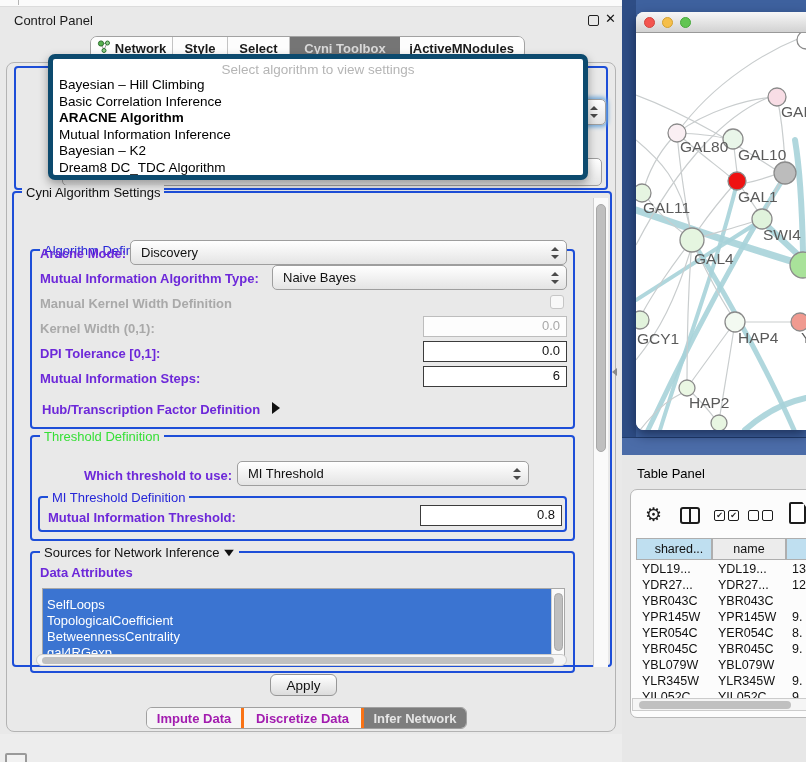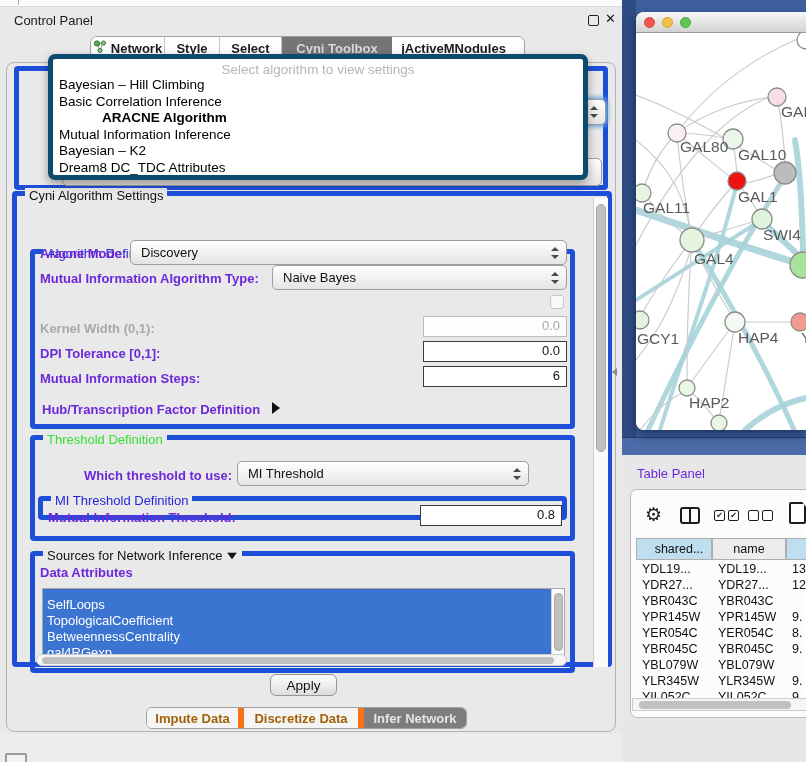--- a/index.html
+++ b/index.html
@@ -34,33 +34,33 @@
   .updown { position:absolute; right:7px; top:50%; transform:translateY(-50%); width:8px; height:12px; }
   .updown::before { content:""; position:absolute; left:0; top:0; border-left:4px solid transparent; border-right:4px solid transparent; border-bottom:4.5px solid #4a4a4a; }
   .updown::after { content:""; position:absolute; left:0; bottom:0; border-left:4px solid transparent; border-right:4px solid transparent; border-top:4.5px solid #4a4a4a; }
   .bg-combo-focus { left:420px; top:92px; width:186px; height:26px; box-shadow:0 0 4px 2px #6fa8dc; }
   .bg-combo-data { left:62px; top:151px; width:540px; height:28px; color:#9a9a9a; }
 
   
   .dropdown { left:48px; top:47px; width:540px; height:126px; background:#ffffff; border:5px solid #0c4a6e; border-radius:7px; box-shadow:0 4px 10px rgba(0,0,0,.35); z-index:10; overflow:hidden; }
   .dd-placeholder { width:100%; text-align:center; margin-top:3px; font-size:13.5px; color:#b5b5b5; }
   .dd-item { padding-left:6px; font-size:13.5px; line-height:16.5px; color:#000; white-space:nowrap; }
-  .dd-item.selected { font-weight:bold;margin-left:43px; }
-
-  
-  .group { border:5px solid #1d4ed8; border-radius:4px; }
+  .dd-item.selected { font-weight:bold; }
+
+  
+  .group { border:2px solid #1d4ed8; border-radius:4px; }
   .group-label { position:absolute; top:-8px; left:8px; background:#e9e9e9; padding:0 4px; font-size:13px; white-space:nowrap; }
   .lbl-blue { color:#2626d8; }
   .lbl-green { color:#35df35; }
   .lbl-black { color:#111; }
 
   .settings-group { left:12px; top:184px; width:600px; height:476px; }
   .alg-group { left:30px; top:218px; width:545px; height:180px;margin-top:24px; }
   .thr-group { left:30px; top:428px; width:545px; height:106px; }
-  .mithr-group { left:38px; top:489px; width:529px; height:24px;padding-left:30px; }
+  .mithr-group { left:38px; top:489px; width:529px; height:36px;padding-left:30px; }
   .src-group { left:30px; top:544px; width:545px; height:122px; }
 
   .form-label { position:absolute; font-size:13px; font-weight:bold; color:#6d28d9; white-space:nowrap; }
   .form-label.dim { color:#a9a9a9; }
   .field { position:absolute; background:#fff; border:1.5px solid #3c3c3c; font-size:13px; color:#111; text-align:right; padding:1px 6px 0 0; }
   .field.dim { border:1px solid #bdbdbd; color:#a8a8a8; background:#fdfdfd; }
   .checkbox { position:absolute; width:14px; height:14px; border:1.5px solid #c6c6c6; border-radius:3px; background:#f8f8f8; }
 
   .tri-right { display:inline-block; width:0; height:0; border-top:6px solid transparent; border-bottom:6px solid transparent; border-left:8px solid #111; }
   .tri-down { display:inline-block; width:0; height:0; border-left:6px solid transparent; border-right:6px solid transparent; border-top:8px solid #111; }
@@ -72,38 +72,38 @@
   .hthumb { position:absolute; background:#c0c0c0; border-radius:4px; }
 
   
   .attr-list { left:42px; top:581px; width:523px; height:72px; border:1px solid #a8a8a8; background:#fff; overflow:hidden; }
   .attr-item { width:509px; height:16px; background:#3b74d1; color:#fff; font-size:13px; line-height:16px; padding-left:4px; white-space:nowrap; }
   .attr-partial { width:509px; height:8px; background:#3b74d1; }
 
   
   .apply-btn { left:270px; top:667px; width:67px; height:22px; background:linear-gradient(#ffffff,#dcdcdc); border:1px solid #979797; border-radius:6px; font-size:13.5px; color:#111; display:flex; align-items:center; justify-content:center; }
   .bottom-tabs { left:146px; top:700px; height:22px; display:flex; border:1px solid #a0a0a0; border-radius:6px; overflow:hidden; background:#f5f5f5; }
-  .btab { height:100%; display:flex; align-items:center; justify-content:center; font-size:13px; font-weight:600; color:#a16207; background:#f5f5f5; border-right:6px solid #f97316; }
+  .btab { height:100%; display:flex; align-items:center; justify-content:center; font-size:13px; font-weight:600; color:#a21caf; background:#f5f5f5; border-right:3px solid #f97316; }
   .btab:last-child { border-right:none; }
   .btab.active { background:#7d7d7d; color:#e6e6e6; }
 
   .split-arrow { left:612px; top:368px; width:0; height:0; border-top:4px solid transparent; border-bottom:4px solid transparent; border-right:5px solid #8a8a8a; }
 
   
   .desktop { left:622px; top:0; width:184px; height:455px; background:#3e619e; }
   .desktop-left { left:622px; top:0; width:14px; height:455px; background:#2e4d85; }
   .desktop-bottom { left:622px; top:437px; width:184px; height:18px; background:#4b6ca8; border-top:1px solid #213c6b; }
   .net-window { left:636px; top:12px; width:170px; height:418px; border-radius:8px 0 0 8px; overflow:hidden; box-shadow:0 5px 12px rgba(5,15,40,.55); background:#fff; }
   .net-titlebar { left:0; top:0; width:100%; height:21px; background:linear-gradient(#f7f7f7,#d2d2d2); border-bottom:1px solid #999; }
   .light { position:absolute; top:5px; width:11px; height:11px; border-radius:50%; }
   .net-canvas { left:0; top:21px; width:170px; height:397px; background:#fff; }
 
   
   .table-region { left:622px; top:455px; width:184px; height:307px; background:#e7e7e7; }
-  .tp-title { left:637px; top:466px; font-size:13px; color:#6d28d9; }
+  .tp-title { left:637px; top:466px; font-size:13px; color:#000000; }
   .tp-panel { left:630px; top:489px; width:200px; height:229px; background:#fcfcfc; border:1px solid #b9b9b9; border-radius:7px 0 0 7px; }
   .gear { left:645px; top:503px; font-family:"DejaVu Sans", sans-serif; font-size:19px; color:#1c1c1c; line-height:22px; }
   .colsel { left:680px; top:507px; width:20px; height:17px; border:2px solid #1c1c1c; border-radius:3px; }
   .colsel::after { content:""; position:absolute; left:7px; top:0; width:2px; height:13px; background:#1c1c1c; }
   .cb-ico { position:absolute; width:11px; height:11px; border:1.5px solid #1c1c1c; border-radius:2px; font-family:"DejaVu Sans", sans-serif; font-size:8px; line-height:9px; text-align:center; color:#1c1c1c; background:#fff; }
   .doc-ico { left:789px; top:502px; width:17px; height:22px; border:2px solid #1c1c1c; border-radius:2px; clip-path:polygon(0 0,78% 0,100% 22%,100% 100%,0 100%); background:#fff; }
   .thead-cell { position:absolute; top:538px; height:22px; border:1px solid #aeaeae; font-size:12.5px; color:#111; display:flex; align-items:center; justify-content:center; }
   .trow-cell { position:absolute; font-size:12.5px; color:#111; white-space:nowrap; }
   .tp-clip { left:631px; top:561px; width:175px; height:137px; overflow:hidden; }
 </style>
@@ -116,21 +116,21 @@
   <div class="abs top-notch"></div>
 
   <div class="abs control-panel">
     <div class="abs cp-titlebar">
       <span class="abs cp-title">Control Panel</span>
       <span class="abs float-icon"></span>
       <span class="abs close-icon">✕</span>
     </div>
 
     <div class="abs top-tabs" id="top-tabs">
-        <div class="tab" style="width: 74px;">
+        <div class="tab" style="width: 82px;">
           <span><svg width="13" height="13">
               <path d="M4 4 L10 3 M4 4 L7 10 M10 3 L7 10" stroke="#9a9a9a" stroke-width="1"></path>
               <circle cx="4" cy="3.5" r="2.6" fill="#57b04f" stroke="#2f7030"></circle>
               <circle cx="10.5" cy="3" r="2" fill="#8fd08a" stroke="#2f7030"></circle>
               <circle cx="7" cy="10.5" r="2" fill="#8fd08a" stroke="#2f7030"></circle>
             </svg></span>
           <span>Network</span>
         </div>
         <div class="tab" style="width: 55px;">
           <span>Style</span>
@@ -156,21 +156,21 @@
     <div class="abs combo bg-combo-data" style="background:none;border:none;"></div>
 
     <div class="abs dropdown">
       <div class="dd-placeholder">Select algorithm to view settings</div>
       <div id="dd-items">
           <div class="dd-item">Bayesian – Hill Climbing</div>
           <div class="dd-item">Basic Correlation Inference</div>
           <div class="dd-item selected">ARACNE Algorithm</div>
           <div class="dd-item">Mutual Information Inference</div>
           <div class="dd-item">Bayesian – K2</div>
-          <div class="dd-item">Dream8 DC_TDC Attributes</div>
+          <div class="dd-item">Dream8 DC_TDC Algorithm</div>
         </div>
     </div>
 
     <div class="abs group settings-group">
       <span class="group-label lbl-black">Cyni Algorithm Settings</span>
     </div>
     <div class="abs vtrack" style="left:593px;top:191px;width:15px;height:469px;">
       <div class="vthumb" style="left:2px;top:6px;width:10px;height:248px;"></div>
     </div>
 
@@ -180,20 +180,21 @@
     <span class="form-label" style="left:40px;top:239px;">Aracne Mode:</span>
     <div class="abs combo" style="left:130px;top:233px;width:437px;height:25px;">
       <span>Discovery</span>
       <span class="updown"></span>
     </div>
     <span class="form-label" style="left:40px;top:264px;">Mutual Information Algorithm Type:</span>
     <div class="abs combo" style="left:272px;top:258px;width:295px;height:25px;">
       <span>Naive Bayes</span>
       <span class="updown"></span>
     </div>
+    <span class="form-label dim" style="left:40px;top:289px;">Manual Kernel Width Definition</span>
     <div class="checkbox" style="left:550px;top:288px;"></div>
     <span class="form-label dim" style="left:40px;top:314px;">Kernel Width (0,1):</span>
     <div class="field dim" style="left:423px;top:309px;width:144px;height:21px;">0.0</div>
     <span class="form-label" style="left:40px;top:339px;">DPI Tolerance [0,1]:</span>
     <div class="field" style="left:423px;top:334px;width:144px;height:21px;">0.0</div>
     <span class="form-label" style="left:40px;top:364px;">Mutual Information Steps:</span>
     <div class="field" style="left:423px;top:359px;width:144px;height:21px;">6</div>
 
     <span class="form-label" style="left:42px;top:395px;">Hub/Transcription Factor Definition</span>
     <span class="abs tri-right" style="left:272px;top:395px;"></span>

